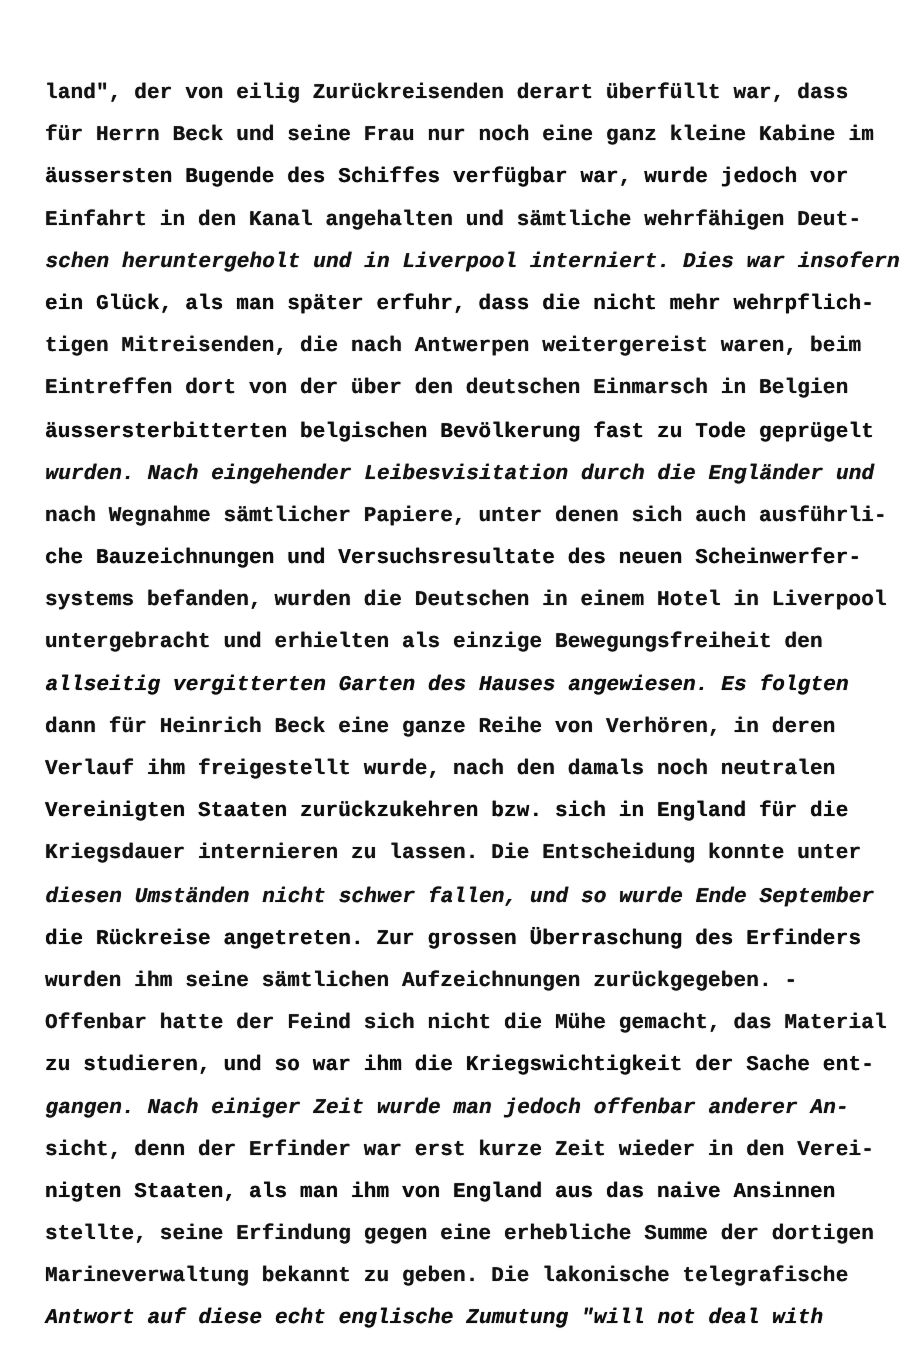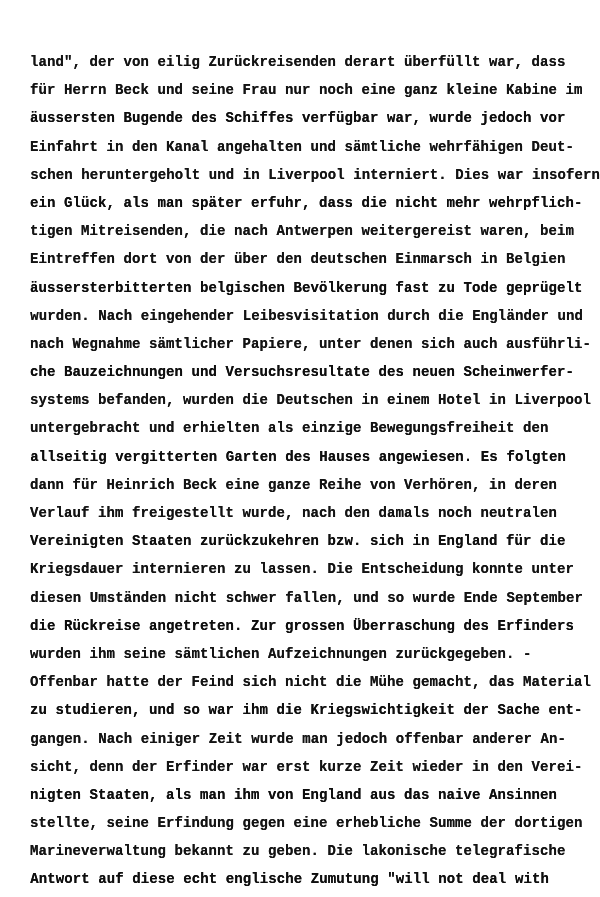--- a/index.html
+++ b/index.html
@@ -28,20 +28,20 @@
     line-height: 28.2px;
     white-space: pre;
     letter-spacing: 0.1px;
     text-shadow: 0 0 0.6px rgba(10,10,10,0.85);
   }
   .text-line {
     height: 28.2px;
   }
   
   .text-line:nth-child(3n) { filter: contrast(1.05); }
-  .text-line:nth-child(5n) { transform: translateX(0.3px); }
+  .text-line:nth-child(5n) { transform: translateX(0.3px); font-style: italic; }
 </style>
 </head>
 <body>
 
 <div class="page">
   <div class="doc-text" id="text-container"><div class="text-line">land", der von eilig Zurückreisenden derart überfüllt war, dass</div><div class="text-line">für Herrn Beck und seine Frau nur noch eine ganz kleine Kabine im</div><div class="text-line">äussersten Bugende des Schiffes verfügbar war, wurde jedoch vor</div><div class="text-line">Einfahrt in den Kanal angehalten und sämtliche wehrfähigen Deut-</div><div class="text-line">schen heruntergeholt und in Liverpool interniert. Dies war insofern</div><div class="text-line">ein Glück, als man später erfuhr, dass die nicht mehr wehrpflich-</div><div class="text-line">tigen Mitreisenden, die nach Antwerpen weitergereist waren, beim</div><div class="text-line">Eintreffen dort von der über den deutschen Einmarsch in Belgien</div><div class="text-line">äussersterbitterten belgischen Bevölkerung fast zu Tode geprügelt</div><div class="text-line">wurden. Nach eingehender Leibesvisitation durch die Engländer und</div><div class="text-line">nach Wegnahme sämtlicher Papiere, unter denen sich auch ausführli-</div><div class="text-line">che Bauzeichnungen und Versuchsresultate des neuen Scheinwerfer-</div><div class="text-line">systems befanden, wurden die Deutschen in einem Hotel in Liverpool</div><div class="text-line">untergebracht und erhielten als einzige Bewegungsfreiheit den</div><div class="text-line">allseitig vergitterten Garten des Hauses angewiesen. Es folgten</div><div class="text-line">dann für Heinrich Beck eine ganze Reihe von Verhören, in deren</div><div class="text-line">Verlauf ihm freigestellt wurde, nach den damals noch neutralen</div><div class="text-line">Vereinigten Staaten zurückzukehren bzw. sich in England für die</div><div class="text-line">Kriegsdauer internieren zu lassen. Die Entscheidung konnte unter</div><div class="text-line">diesen Umständen nicht schwer fallen, und so wurde Ende September</div><div class="text-line">die Rückreise angetreten. Zur grossen Überraschung des Erfinders</div><div class="text-line">wurden ihm seine sämtlichen Aufzeichnungen zurückgegeben. -</div><div class="text-line">Offenbar hatte der Feind sich nicht die Mühe gemacht, das Material</div><div class="text-line">zu studieren, und so war ihm die Kriegswichtigkeit der Sache ent-</div><div class="text-line">gangen. Nach einiger Zeit wurde man jedoch offenbar anderer An-</div><div class="text-line">sicht, denn der Erfinder war erst kurze Zeit wieder in den Verei-</div><div class="text-line">nigten Staaten, als man ihm von England aus das naive Ansinnen</div><div class="text-line">stellte, seine Erfindung gegen eine erhebliche Summe der dortigen</div><div class="text-line">Marineverwaltung bekannt zu geben. Die lakonische telegrafische</div><div class="text-line">Antwort auf diese echt englische Zumutung "will not deal with</div></div>
 </div>
 
 </body></html>

